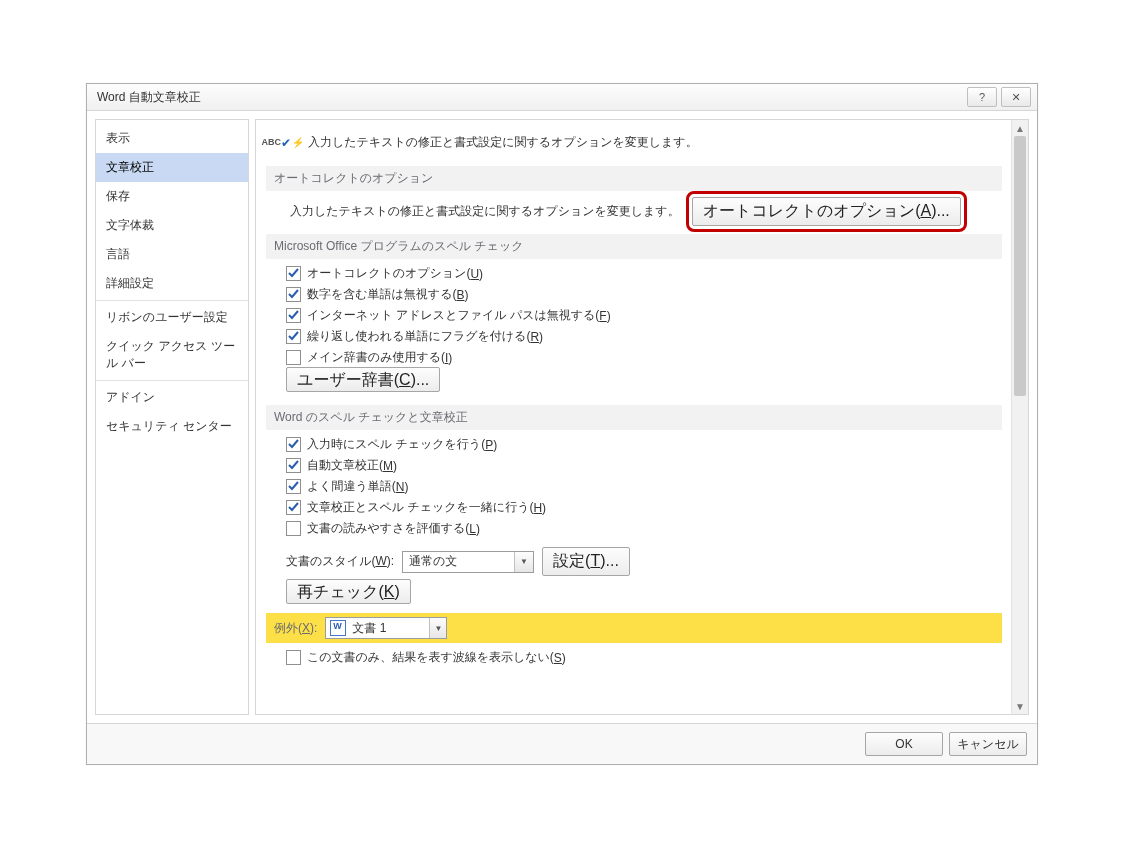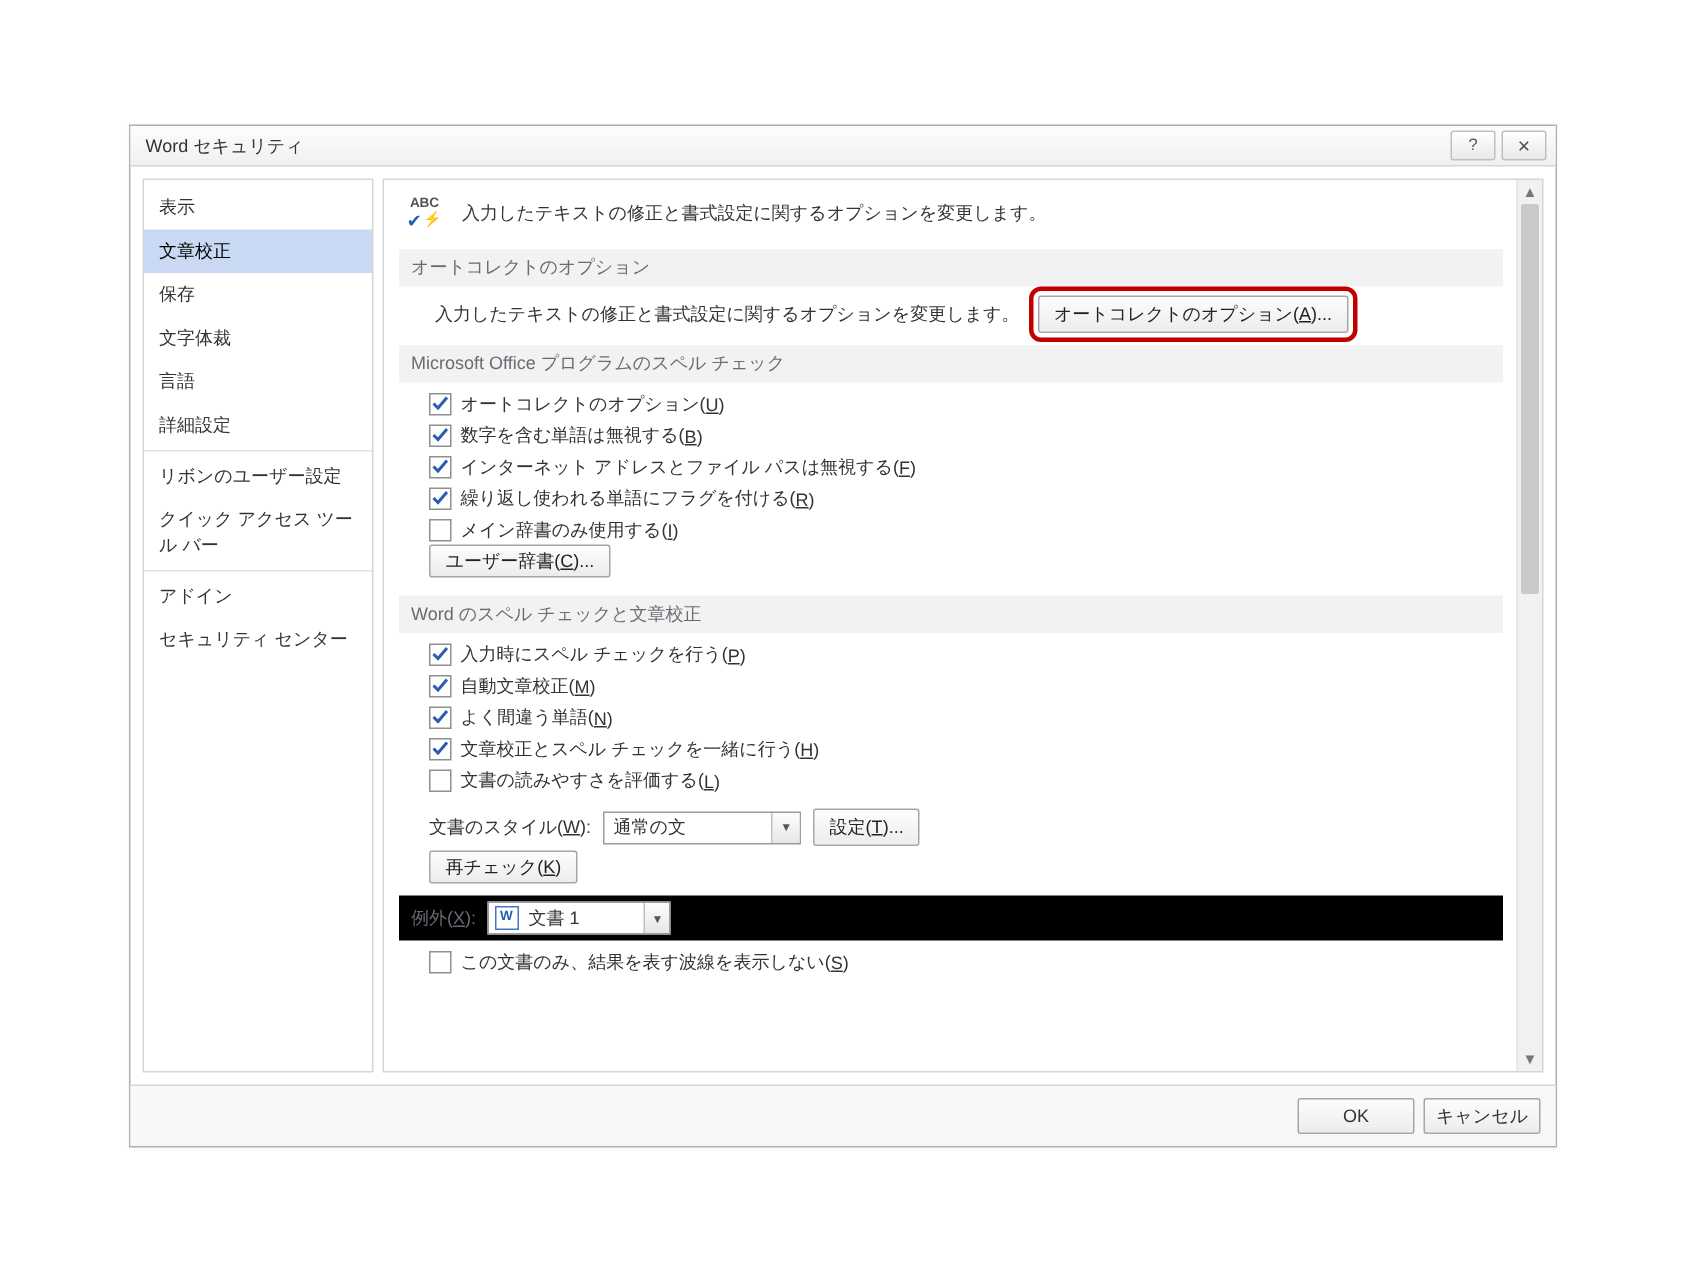--- a/index.html
+++ b/index.html
@@ -123,21 +123,20 @@
   .header-row {
     display: flex;
     align-items: flex-start;
     margin-bottom: 10px;
   }
   .abc-icon {
     width: 34px;
     height: 28px;
     margin-right: 8px;
     display: flex;
-    flex-direction: column;
     align-items: center;
     justify-content: center;
   }
   .abc-icon .abc {
     font-size: 9px;
     font-weight: bold;
     color: #555;
     line-height: 1;
   }
   .abc-icon .under {
@@ -178,21 +177,21 @@
   }
   .autocorrect-row {
     display: flex;
     align-items: center;
     margin: 6px 0 6px 20px;
   }
   .btn {
     border: 1px solid #a6a6a6;
     background: linear-gradient(#fdfdfd, #ececec);
     padding: 3px 10px;
-    font-size: 12px;
+    font-size: 16px;
     color: #222;
     cursor: pointer;
     border-radius: 2px;
   }
   .btn.highlight-red {
     outline: 3px solid #c30000;
     outline-offset: 3px;
   }
   .btn.indent {
     margin-left: 20px;
@@ -238,21 +237,21 @@
     height: 100%;
     border-left: 1px solid #c0c0c0;
     background: linear-gradient(#fdfdfd, #e6e6e6);
     display: flex;
     align-items: center;
     justify-content: center;
     color: #555;
     font-size: 8px;
   }
   .exception-head {
-    background: #000000;
+    background: #fde047;
     color: #6b6b73;
     font-size: 12px;
     padding: 4px 8px;
     margin: 10px 0 6px 0;
     display: flex;
     align-items: center;
   }
   .exception-head .sel2 {
     border: 1px solid #9c9c9c;
     background: #ffffff;
@@ -318,21 +317,21 @@
     cursor: pointer;
     border-radius: 2px;
   }
 </style>
 </head>
 <body>
 
 <div class="dialog">
 
   <div class="titlebar">
-    <span class="title">Word セキュリティ</span>
+    <span class="title">Word 自動文章校正</span>
     <span class="sysbtn">?</span>
     <span class="sysbtn">✕</span>
   </div>
 
   <div class="body">
 
     <div class="sidebar">
       <div class="item">表示</div>
       <div class="item selected">文章校正</div>
       <div class="item">保存</div>

